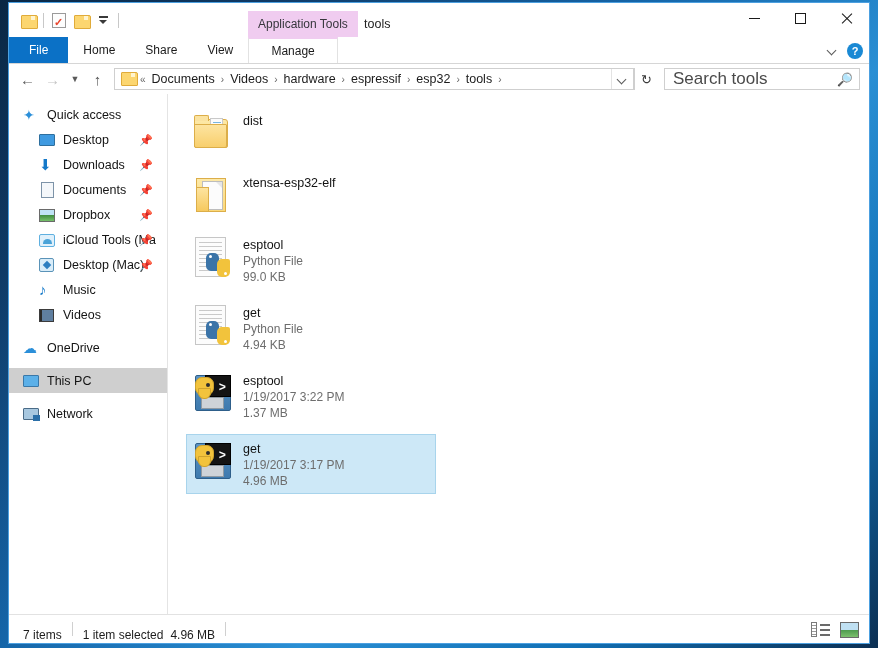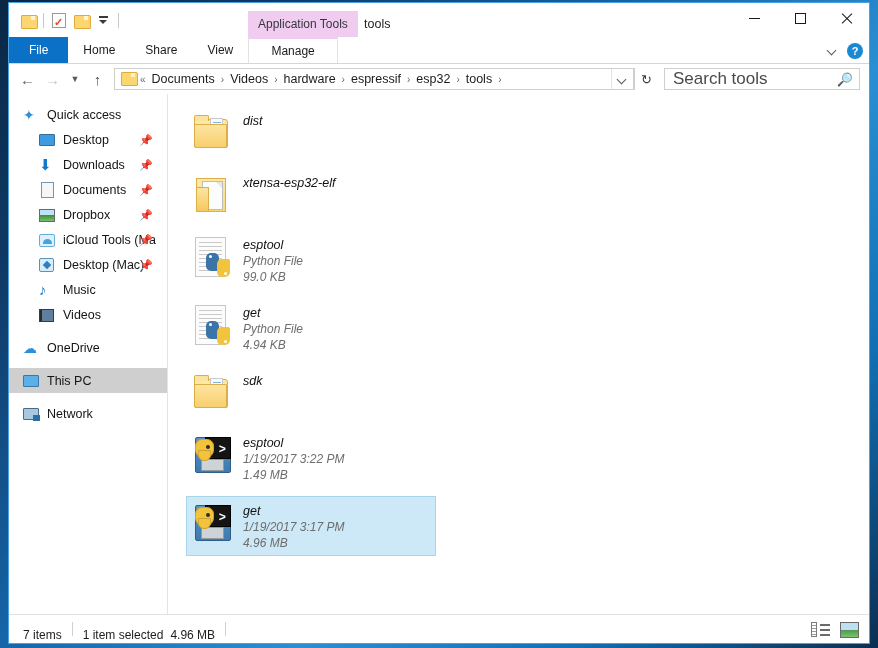--- a/index.html
+++ b/index.html
@@ -269,21 +269,20 @@
   .content {
     flex: 1 1 auto; position: relative;
     padding: 12px 0 0 0;
     overflow: hidden;
   }
   .grid {
     display: flex; flex-direction: column; flex-wrap: wrap;
     height: 480px; width: 100%;
     align-content: flex-start;
     padding-left: 18px;
-    font-style: italic;
   }
   .tile {
     display: flex; align-items: flex-start;
     width: 250px; min-height: 48px;
     padding: 4px 5px 4px 4px;
     margin-bottom: 8px;
     border: 1px solid transparent;
   }
   .tile.selected {
     background: #cde8f7;
@@ -714,46 +713,35 @@
                 <div class="yellow"></div>
               </div>
           </div>
           <div class="tile-text">
             <div class="tile-name">get</div>
             <div class="tile-meta">Python File</div>
             <div class="tile-meta">4.94 KB</div>
           </div>
         </div>
 
-        <div class="tile">
-          <div class="tile-ico ic-folder">
-            <div class="back"></div>
-              <div class="tab"></div>
-              <div class="paper"></div>
-              <div class="front"></div>
-          </div>
-          <div class="tile-text">
-            <div class="tile-name">sdk</div>
-          </div>
-        </div>
 
         <div class="tile">
           <div class="tile-ico ic-pyapp">
             <div class="floppy"></div>
               <div class="shutter"></div>
             <div class="console">
                 <span class="prompt">&gt;</span>
               </div>
             <div class="head"></div>
               <div class="body"></div>
           </div>
           <div class="tile-text">
             <div class="tile-name">esptool</div>
             <div class="tile-meta">1/19/2017 3:22 PM</div>
-            <div class="tile-meta">1.49 MB</div>
+            <div class="tile-meta">1.37 MB</div>
           </div>
         </div>
 
         <div class="tile selected">
           <div class="tile-ico ic-pyapp">
             <div class="floppy"></div>
               <div class="shutter"></div>
             <div class="console">
                 <span class="prompt">&gt;</span>
               </div>

